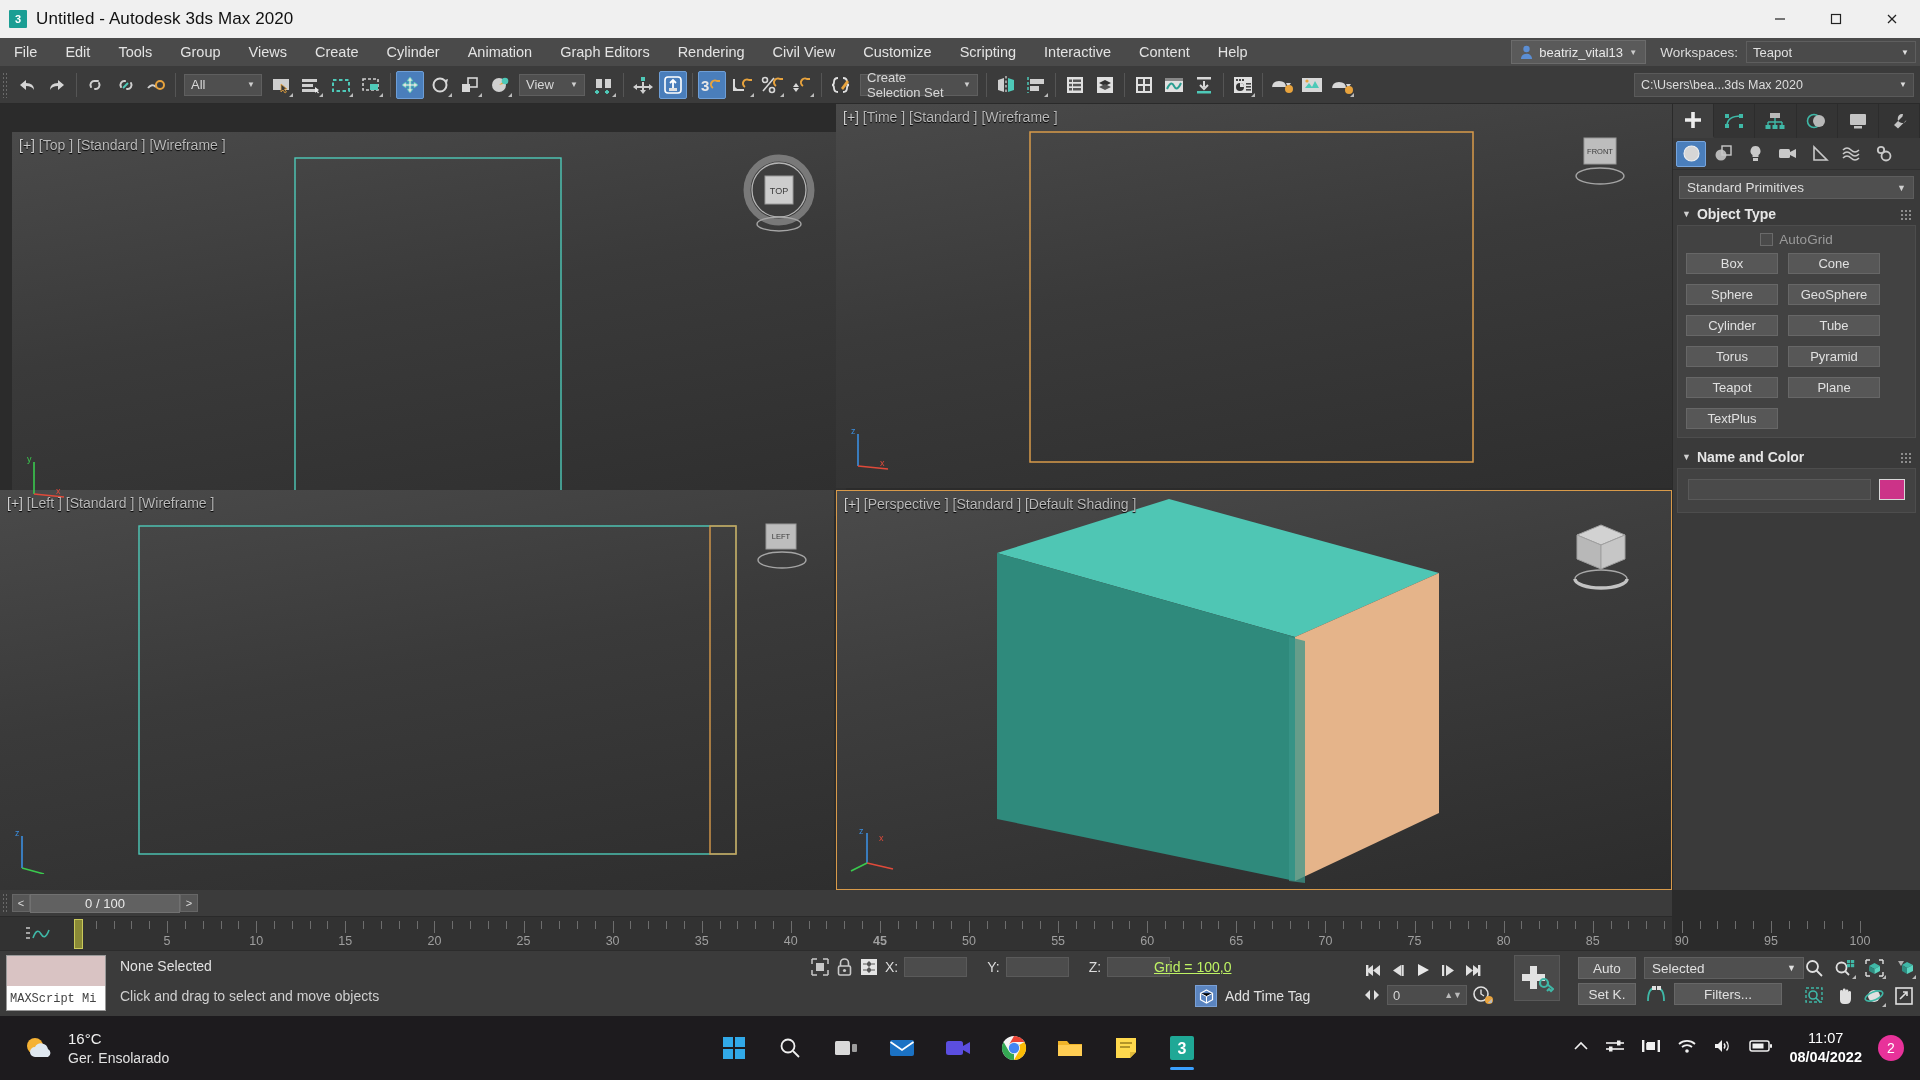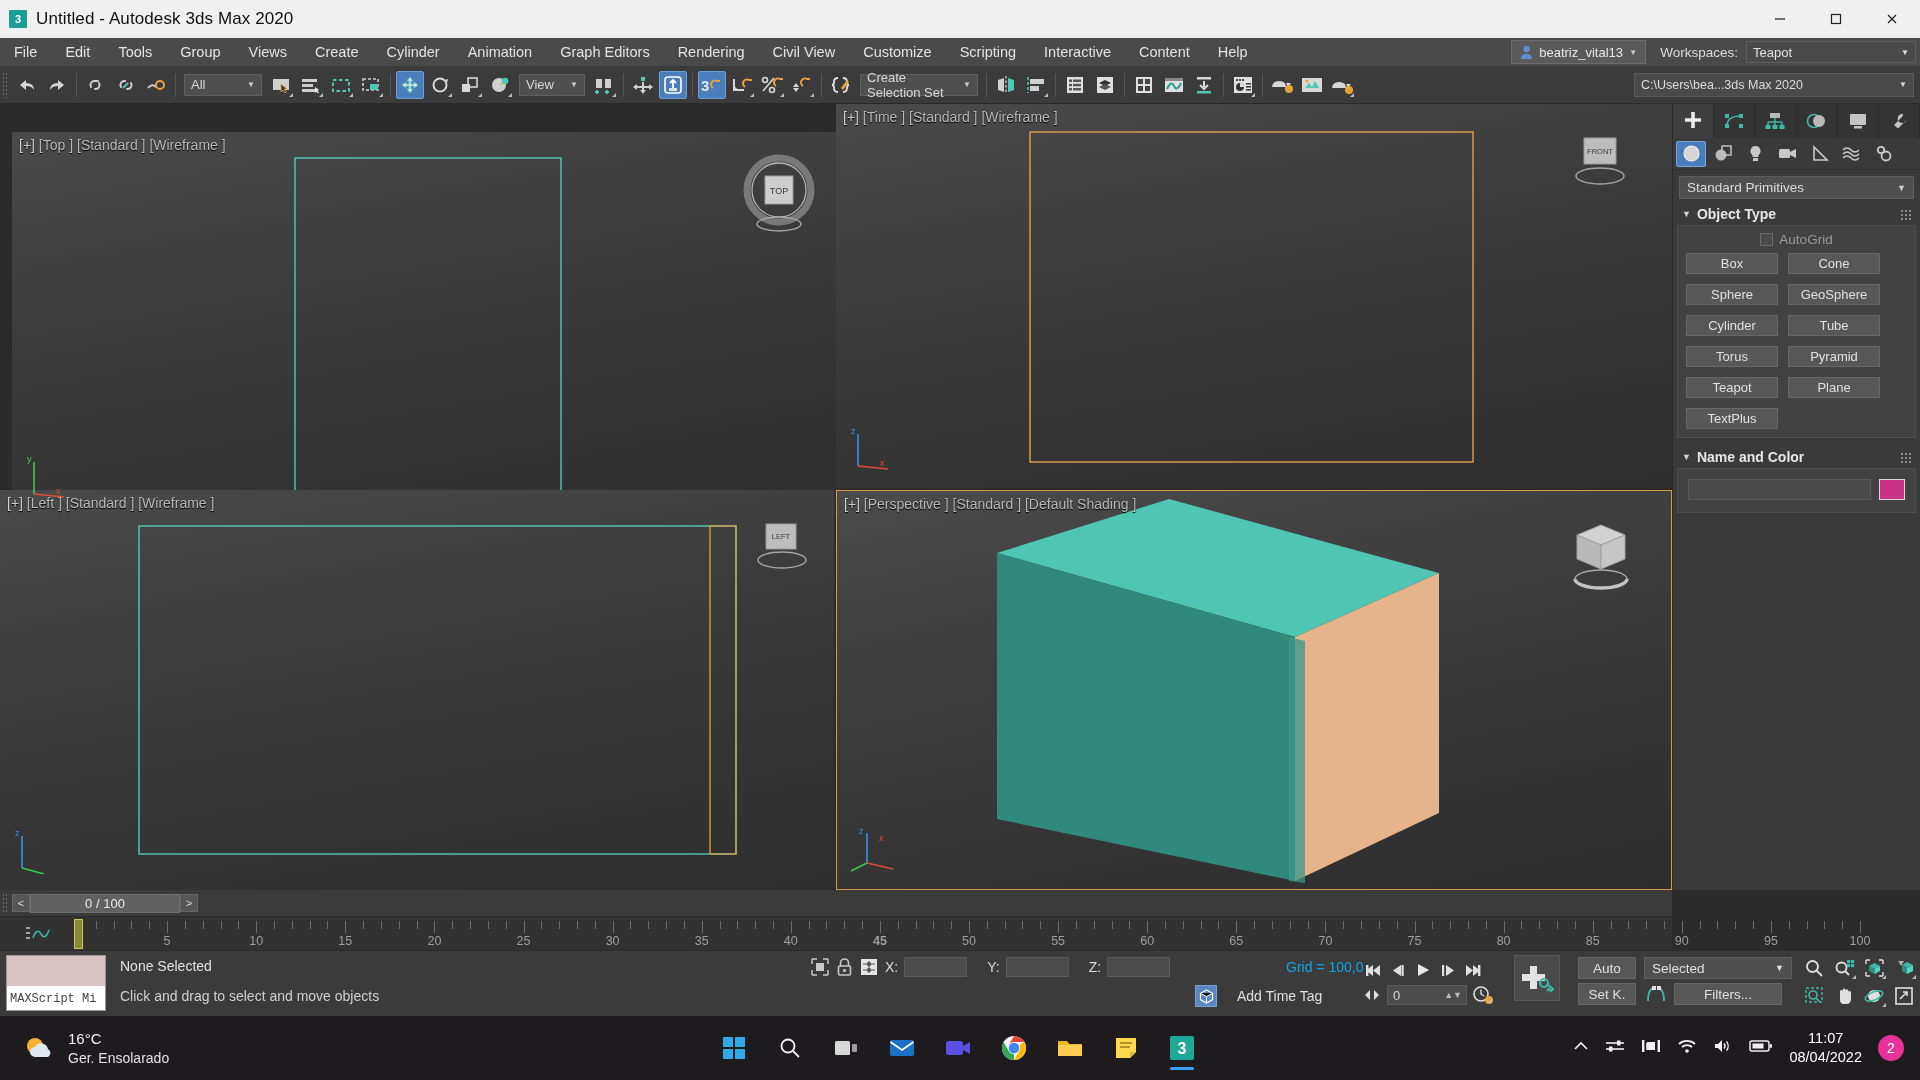--- a/index.html
+++ b/index.html
@@ -195,22 +195,22 @@
     background:#fff; border:1px solid #999;
   }
   .ms-top { height:30px; background:#d9c3c3; }
   .ms-bot { height:26px; display:flex;align-items:center;padding-left:3px;
             font-size:12px;color:#444; font-family:"Liberation Mono",monospace;}
   .sel-text { position:absolute; left:120px; top:7px; font-size:14px;color:#e2e2e2; }
   .prompt-text { position:absolute; left:120px; top:37px; font-size:14px;color:#d0d0d0; }
   .coordarea { position:absolute; left:810px; top:6px; display:flex; align-items:center; gap:6px; }
   .coordfield { width:63px;height:20px;background:#4c4c4c;border:1px solid #5a5a5a; }
   .coordlbl { font-size:14px;color:#dcdcdc; }
-  .gridlbl { position:absolute; left:1286px; top:8px; font-size:14px;color:#0ea5e9; }
-  .timetag { position:absolute; left:1195px; top:34px; display:flex;align-items:center;gap:20px; }
+  .gridlbl { position:absolute; left:1154px; top:8px; font-size:14px;color:#bef264;text-decoration:underline; }
+  .timetag { position:absolute; left:1195px; top:34px; display:flex;align-items:center;gap:8px; }
   .timetag-icon { width:22px;height:22px;background:#5b85c0;border:1px solid #79a0d6;
                   display:flex;align-items:center;justify-content:center; }
   .timetag span { font-size:14px;color:#e0e0e0; }
 
   .animctrl { position:absolute; left:1360px; top:0; display:flex; }
   .playrow { display:flex;align-items:center;gap:0px; padding-top:6px; }
   .pbtn { width:25px;height:23px;display:flex;align-items:center;justify-content:center; }
   .framefield {
     width:80px;height:20px;background:#4c4c4c;border:1px solid #5c5c5c;
     display:flex;align-items:center;padding-left:5px;font-size:13px;color:#d6d6d6;
@@ -219,21 +219,21 @@
     position:absolute; left:1514px; top:4px; width:46px;height:46px;
     background:#4a4a4a;border:1px solid #595959;
     display:flex;align-items:center;justify-content:center;
   }
   .keybtn {
     width:58px;height:22px;background:#575757;border:1px solid #676767;
     display:flex;align-items:center;justify-content:center;
     font-size:13.5px;color:#e0e0e0;
   }
   .selcombo {
-    width:148px;height:22px;background:#4f4f4f;border:1px solid #5f5f5f;
+    width:160px;height:22px;background:#4f4f4f;border:1px solid #5f5f5f;
     display:flex;align-items:center;padding:0 7px;font-size:13.5px;color:#e0e0e0;
   }
   .selcombo .caret{ margin-left:auto;font-size:9px; }
   .filterbtn {
     width:108px;height:22px;background:#575757;border:1px solid #676767;
     display:flex;align-items:center;justify-content:center;
     font-size:13.5px;color:#e0e0e0;
   }
   .navicons { position:absolute; left:1800px; top:4px; display:grid;
               grid-template-columns:repeat(4,28px); gap:2px; }
@@ -252,21 +252,21 @@
   .tbcenter { position:absolute; left:710px; top:8px; display:flex; gap:8px; align-items:center; }
   .tbapp { width:48px;height:48px;display:flex;align-items:center;justify-content:center;
            position:relative;border-radius:3px; }
   .tbapp.running::after {
     content:""; position:absolute; bottom:2px; left:12px; width:24px;height:3px;
     background:#3aa0ff; border-radius:2px;
   }
   .tbtray { position:absolute; right:16px; top:0; height:64px; display:flex; align-items:center; gap:16px; }
   .clock { text-align:center; line-height:1.3; }
   .clock .t { font-size:14.5px;color:#fff; }
-  .clock .d { font-size:14.5px;color:#fff; }
+  .clock .d { font-size:14.5px;color:#fff;font-weight:bold; }
   .badge { width:26px;height:26px;border-radius:50%;background:#e8329a;
            display:flex;align-items:center;justify-content:center;
            font-size:14px;color:#fff; }
 </style>
 </head>
 <body>
 
 <div id="app">
 
   <div class="titlebar">

